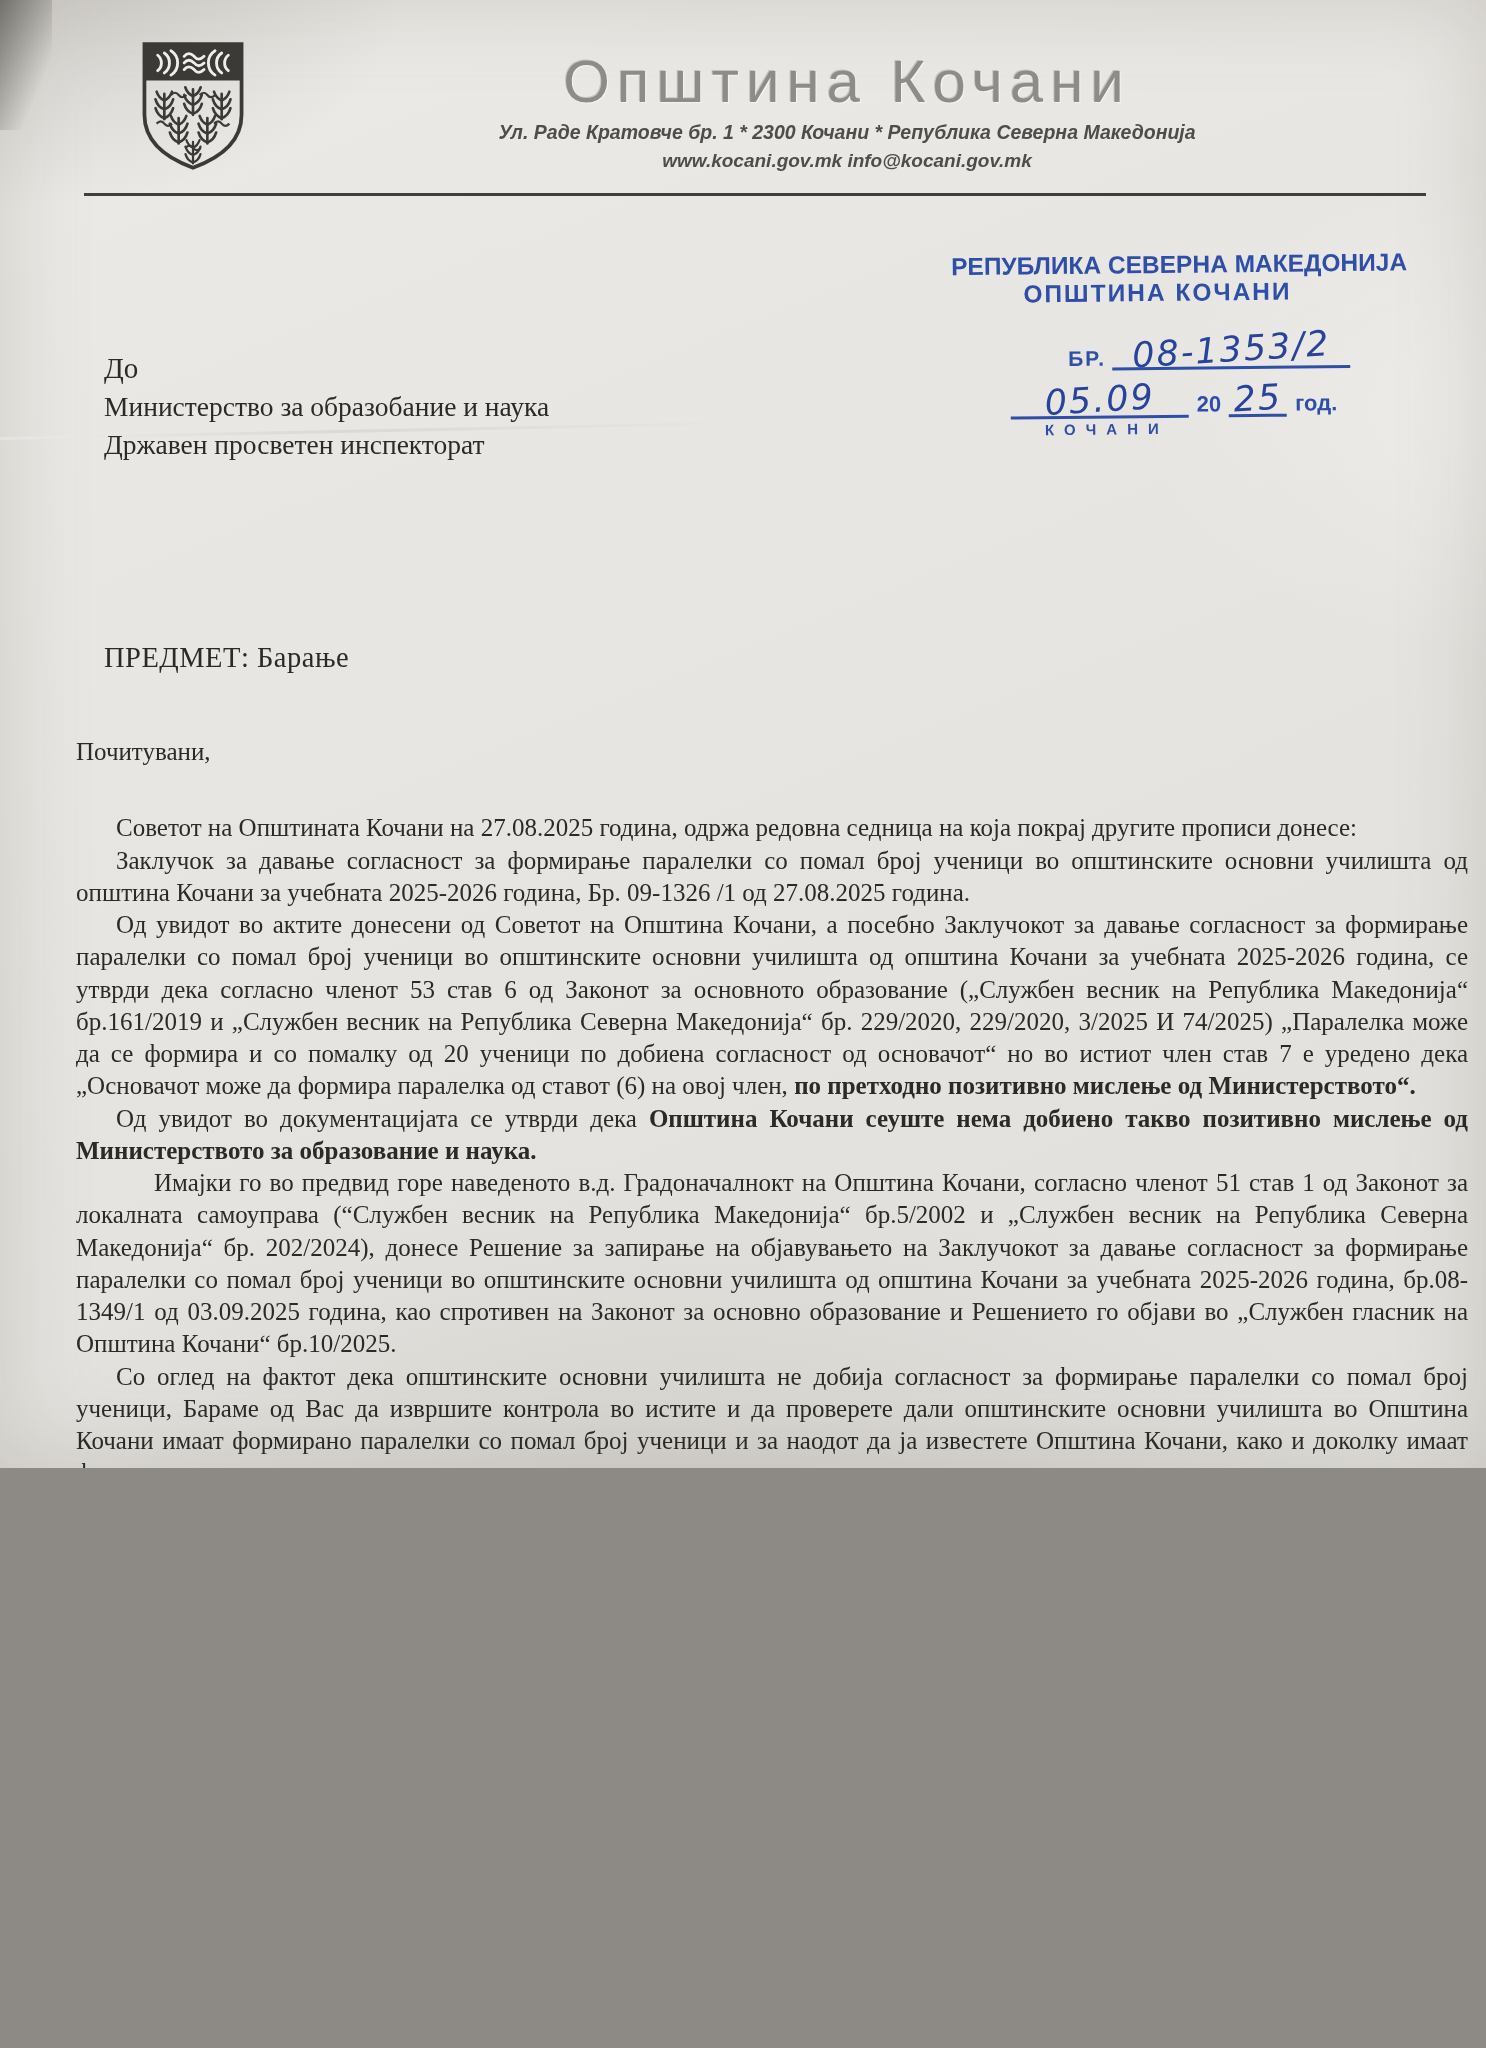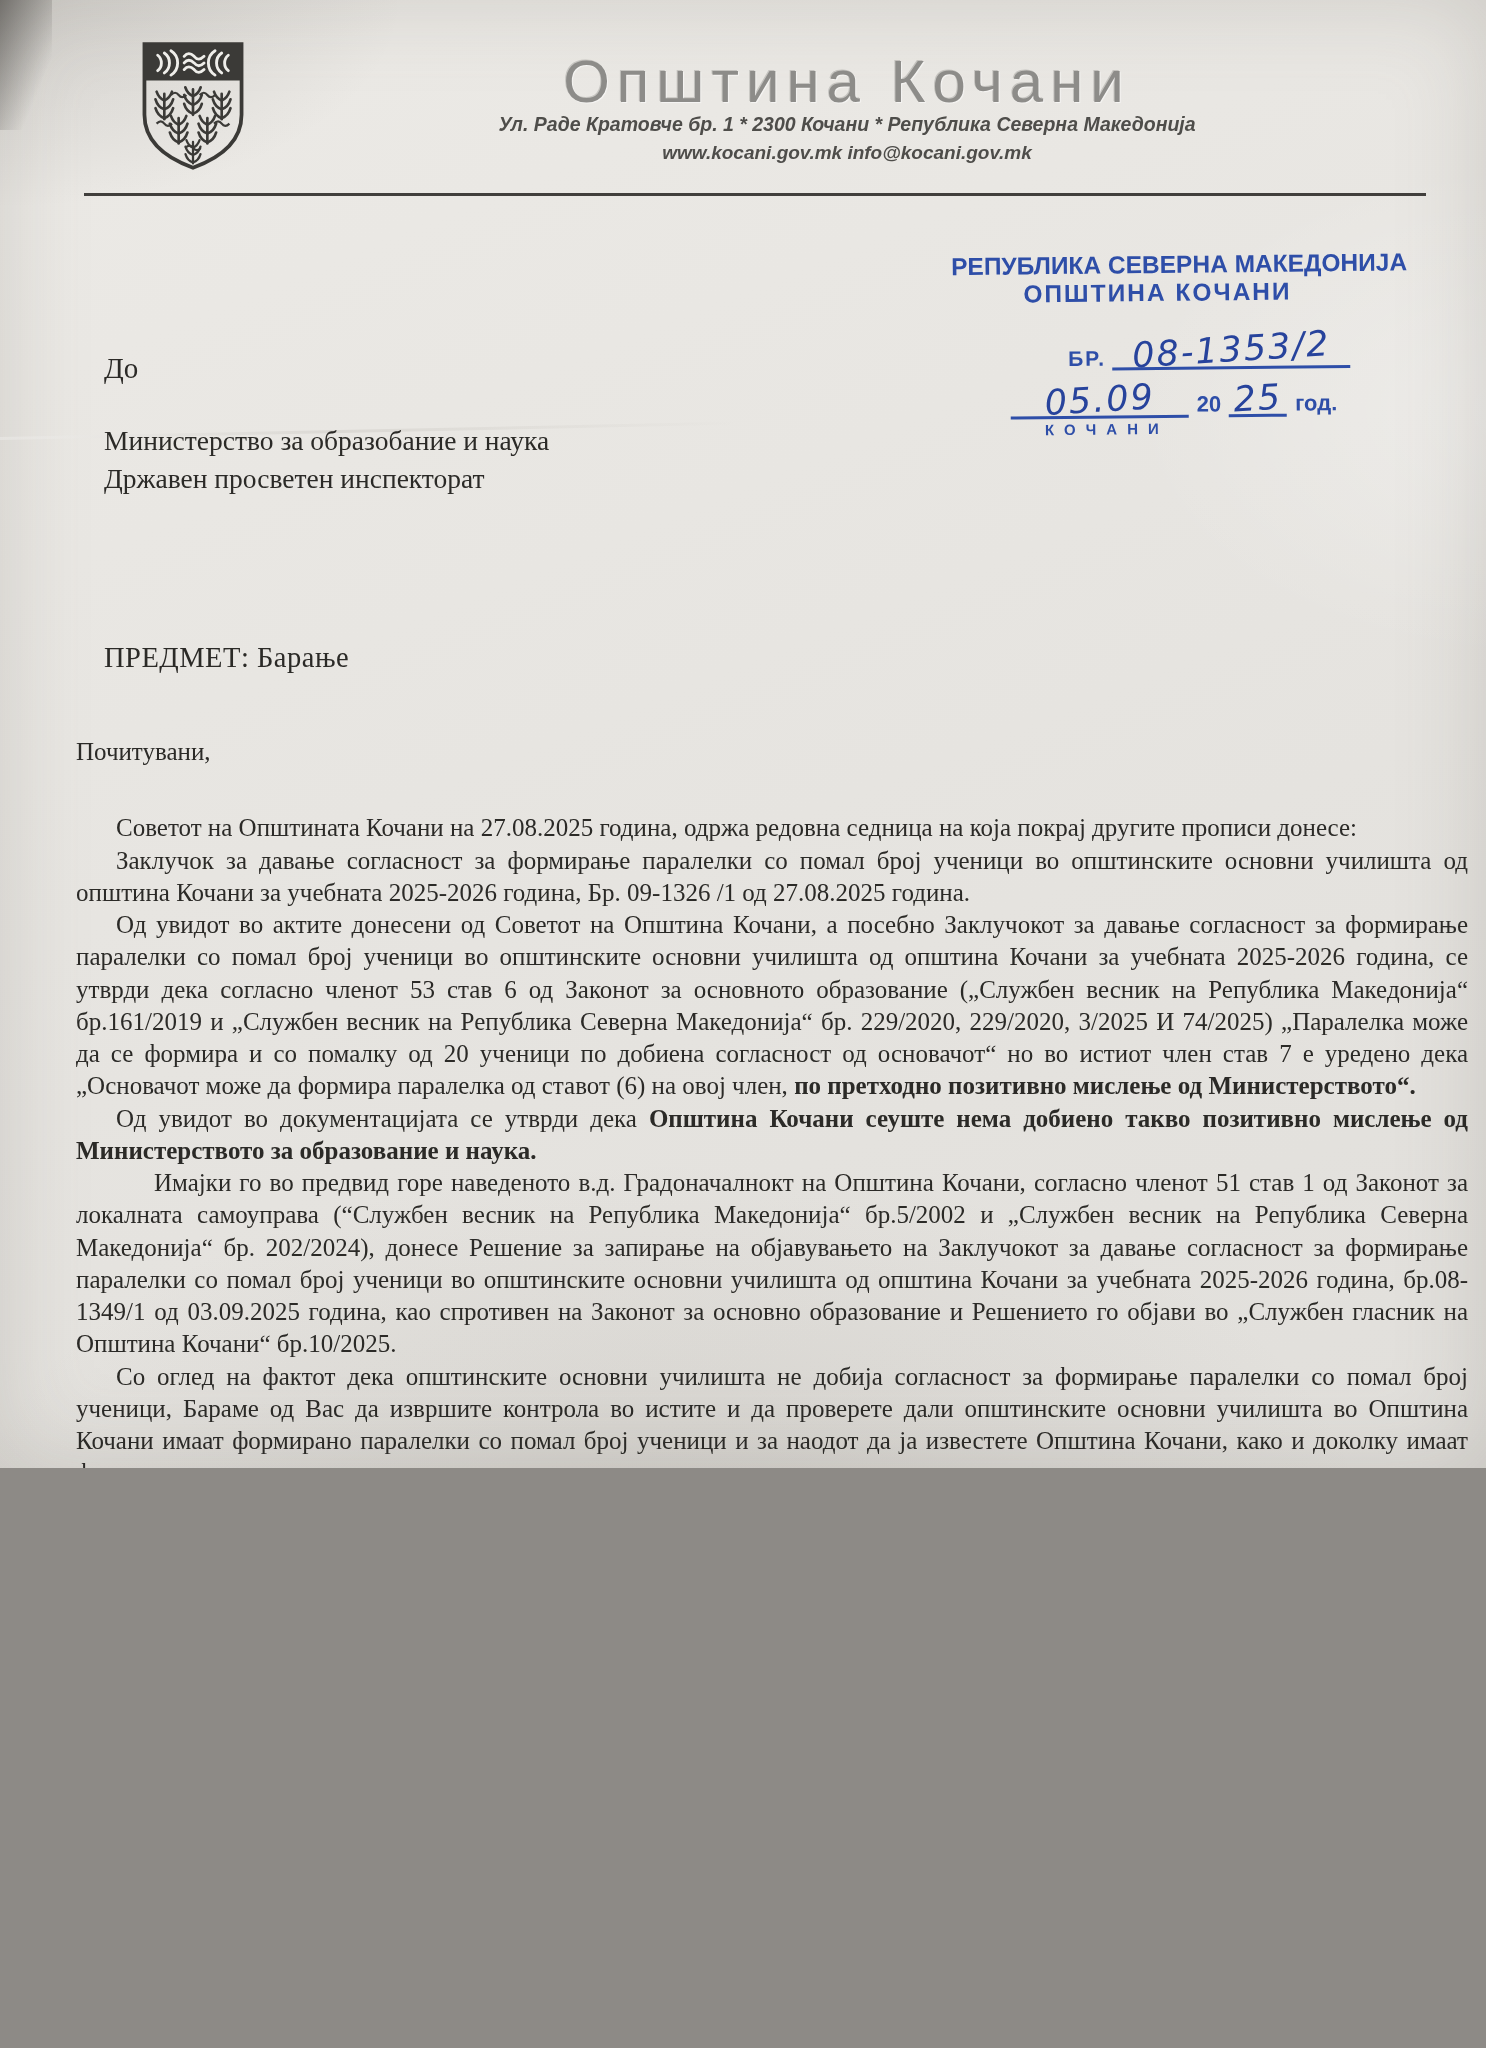--- a/index.html
+++ b/index.html
@@ -22,21 +22,21 @@
     background:linear-gradient(to right,transparent,rgba(120,114,104,.18),rgba(255,255,255,.3));
     transform:rotate(-4deg);}
 
   
   .logo{position:absolute;left:140px;top:42px;color:#3b3a37;}
   .head-text{position:absolute;left:252px;right:44px;top:50px;text-align:center;
     font-family:"Liberation Sans","DejaVu Sans",sans-serif;}
   .muni-title{font-size:60px;line-height:1.05;color:#8d8c89;letter-spacing:7px;
     text-shadow:1px 1px 1px rgba(255,255,255,.6), -1px -1px 0 rgba(90,90,88,.25);}
   .head-sub{font-style:italic;font-weight:700;color:#4e4d4a;}
-  .head-addr{font-size:19.5px;}
+  .head-addr{margin-top:8px;font-size:19.5px;}
   .head-tel{margin-top:3px;font-size:19.5px;}
   .head-web{margin-top:6px;font-size:19px;}
   .rule{position:absolute;left:84px;right:60px;top:193px;height:3px;background:#413f3c;}
 
   
   .rstamp{position:absolute;left:952px;top:252px;width:412px;
     font-family:"Liberation Sans","DejaVu Sans",sans-serif;font-weight:700;color:#2e4ea8;
     transform:rotate(-.6deg);}
   .rstamp .l1{font-size:24.5px;line-height:1.05;text-align:center;white-space:nowrap;}
   .rstamp .l2{font-size:24.5px;line-height:1.05;text-align:center;letter-spacing:2px;margin-top:2px;}
@@ -48,21 +48,21 @@
     color:#27439c;display:inline-block;transform:rotate(-3deg);letter-spacing:2px;}
   .hand-num{font-size:35px;line-height:.9;}
   .date-row{margin:14px 0 0 58px;display:flex;align-items:flex-end;}
   .blank-long{width:178px;}
   .blank-short{width:58px;margin-left:8px;}
   .date-row .printed{font-size:22px;margin-left:8px;line-height:1.2;}
   .stamp-city{margin:2px 0 0 92px;font-size:15px;letter-spacing:10px;}
 
   
   .recipient{position:absolute;left:104px;top:348px;font-size:27.5px;line-height:1.38;}
-  .to-label{margin-bottom:34px;font-size:29px;}
+  .to-label{font-size:29px;}
   .subject{position:absolute;left:104px;top:642px;font-size:28.5px;letter-spacing:.5px;}
 
   
   .body{position:absolute;left:76px;right:18px;top:736px;
     font-size:25px;line-height:1.29;text-align:justify;}
   .body p{margin:0;}
   .salut{margin-bottom:44px !important;}
   .ind{text-indent:40px;}
   .ind2{text-indent:78px;font-family:Liberation Serif, serif;}
   .b{font-weight:700;}

